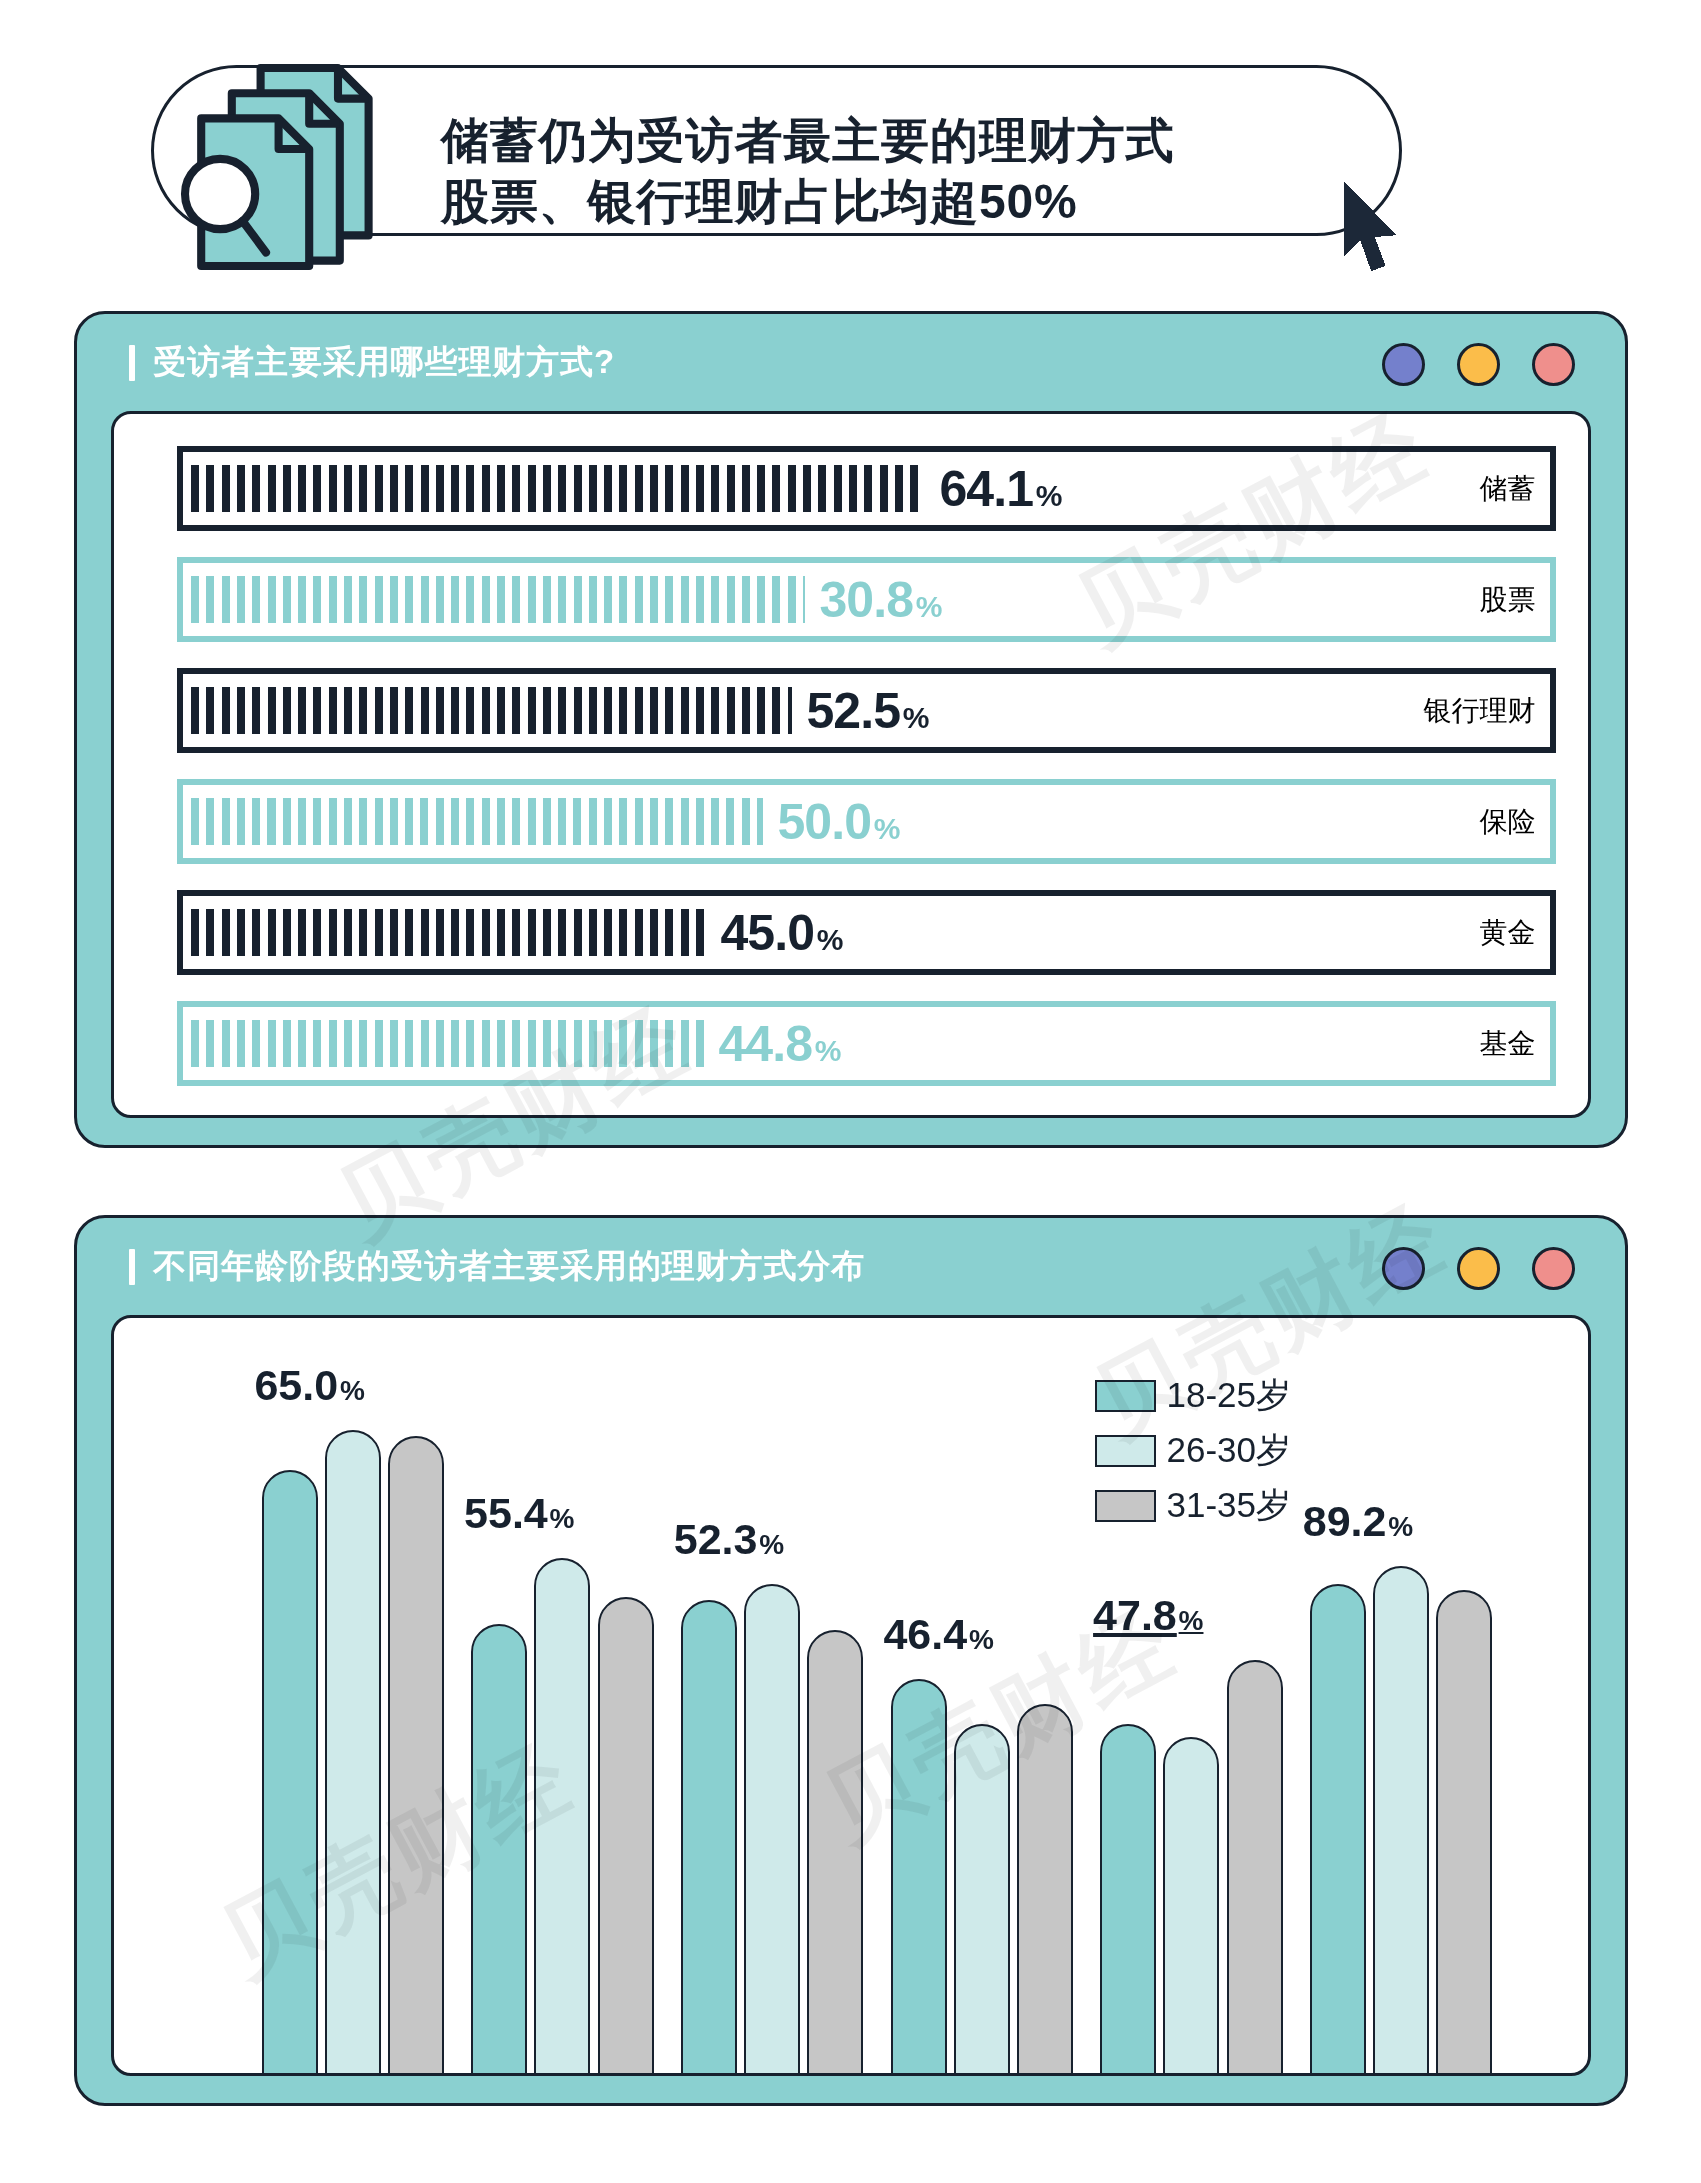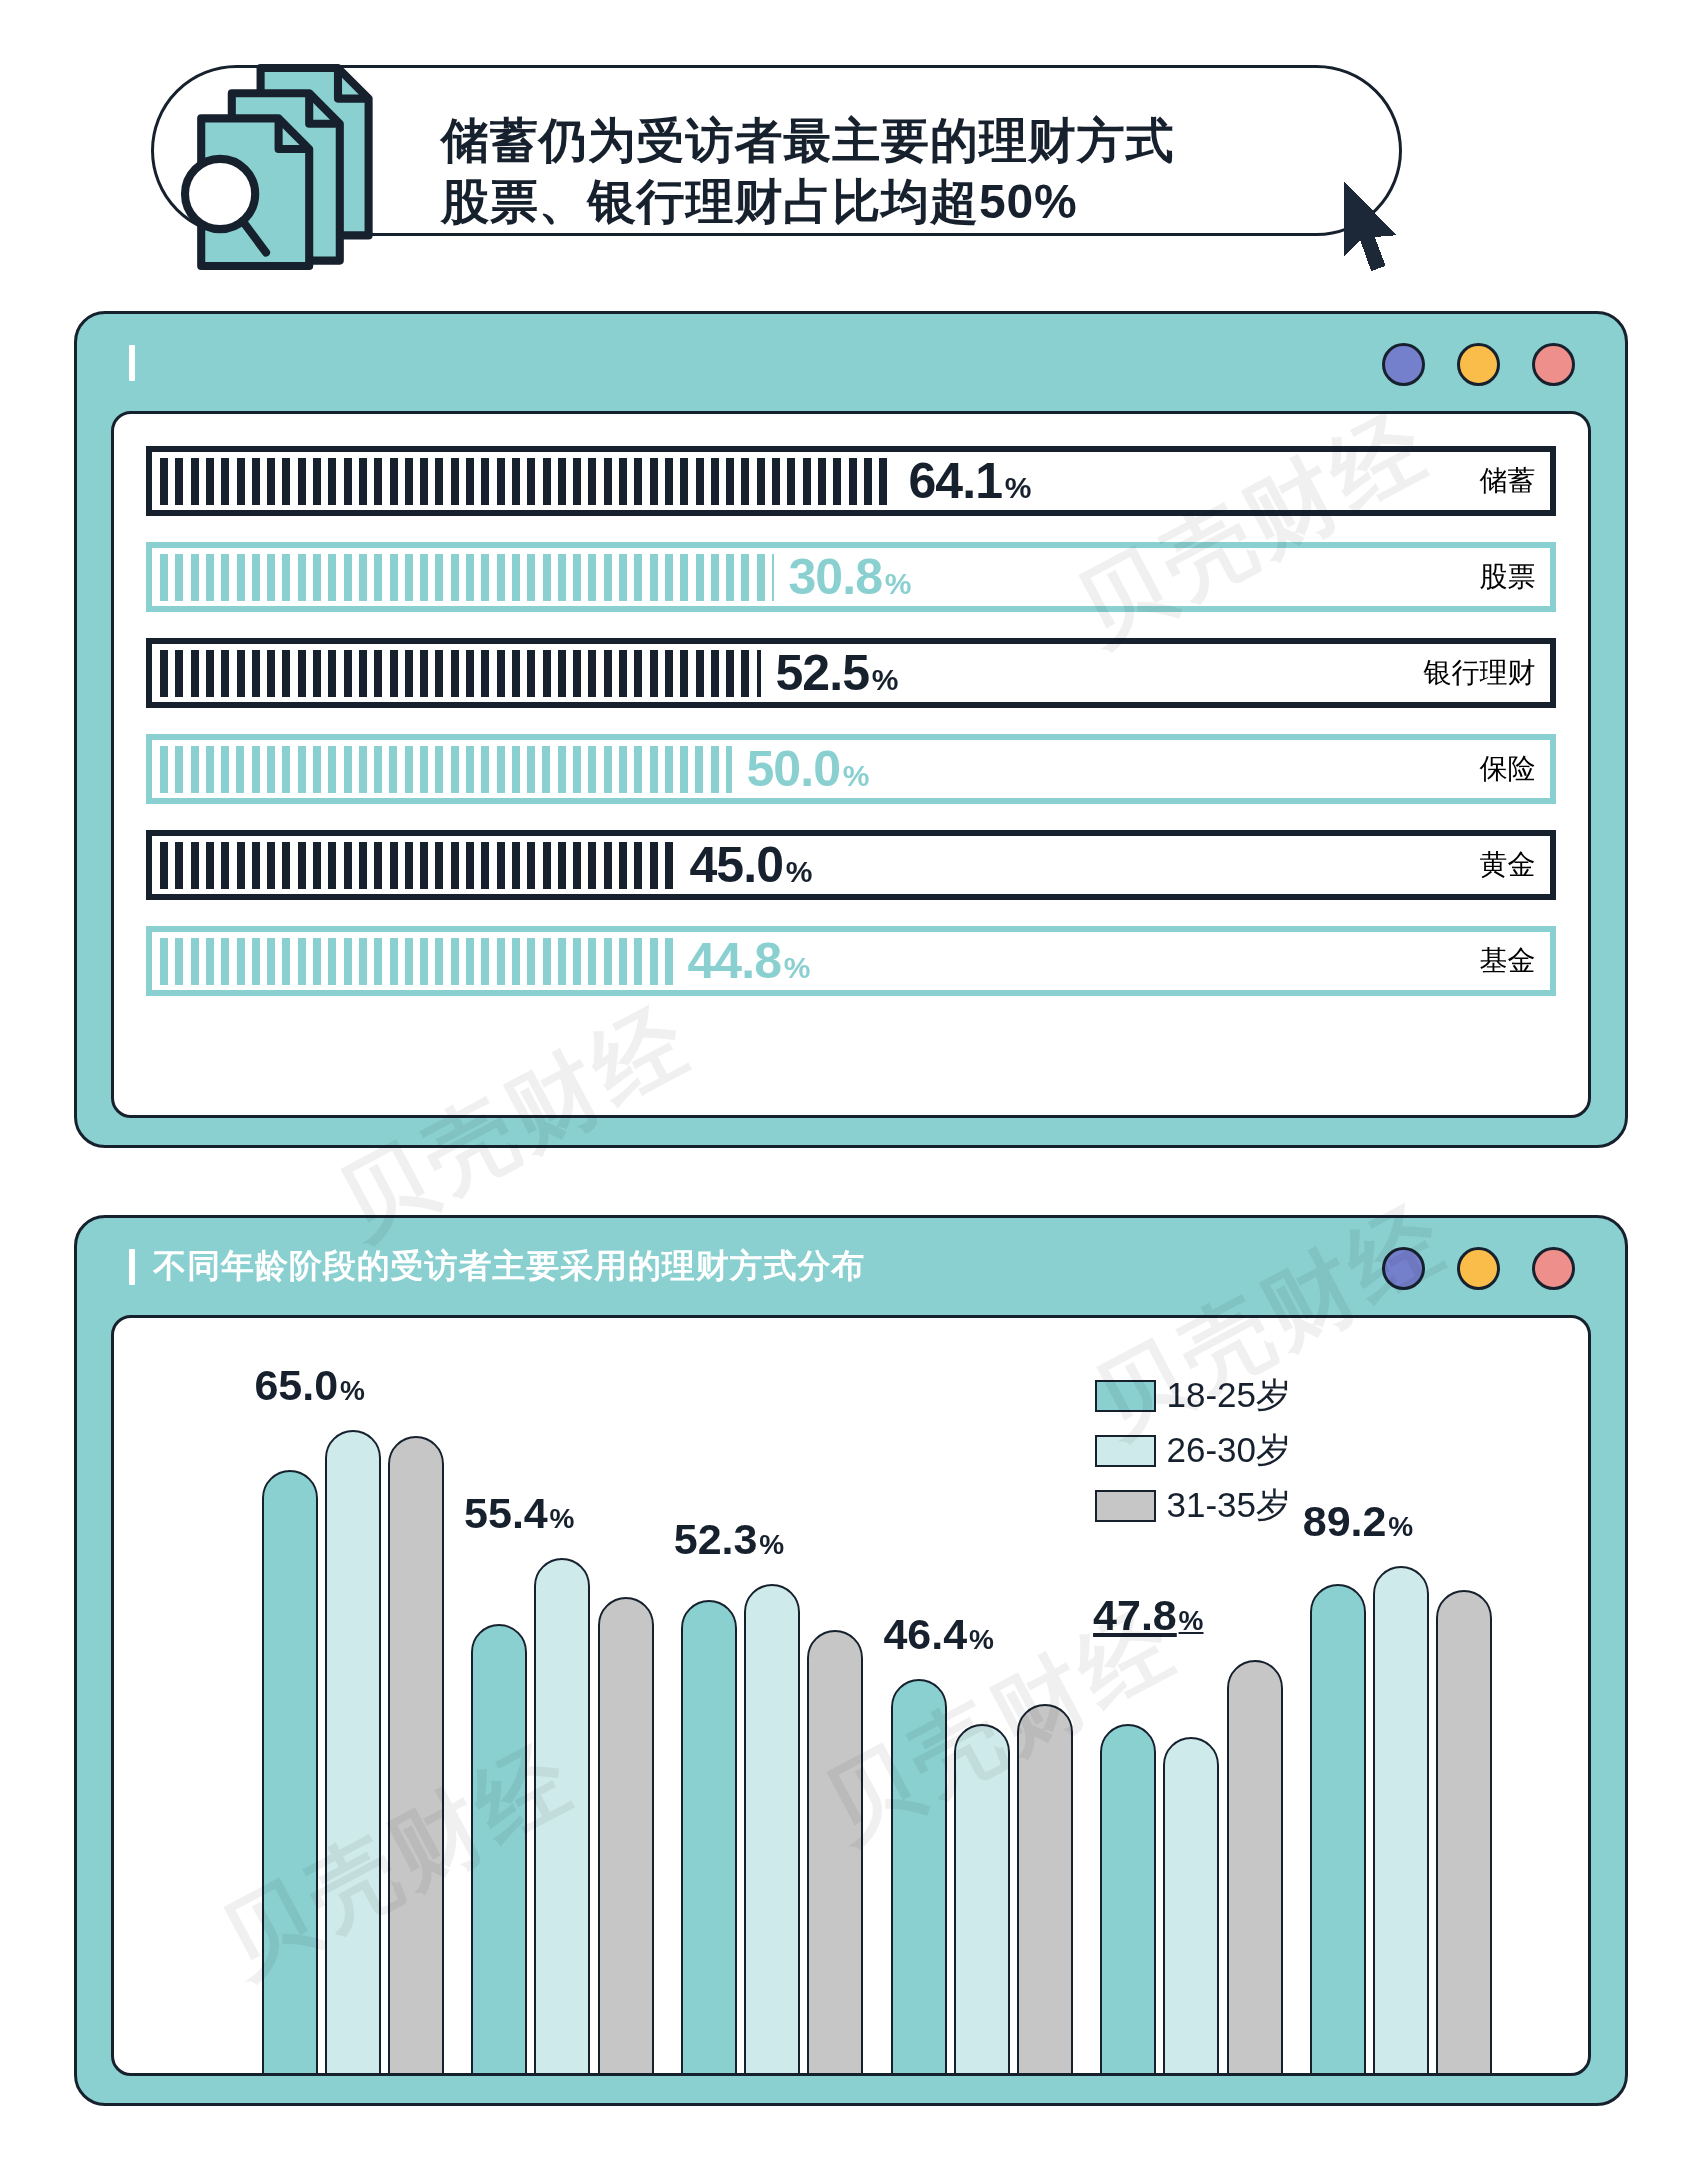--- a/index.html
+++ b/index.html
@@ -50,23 +50,23 @@
 
   .panel-body{
     position:absolute;left:34px;right:34px;top:97px;bottom:27px;
     background:#fff;border:3.6px solid #17212e;border-radius:20px;box-sizing:border-box;
     overflow:hidden;
   }
 
   
   .rows{position:absolute;left:32px;right:32px;top:32px;bottom:27px;}
   .row{
-    position:relative;height:70px;margin-bottom:26px;
+    position:relative;height:85px;margin-bottom:26px;
     border:6.3px solid #17212e;box-sizing:border-box;background:#fff;
-    display:flex;align-items:center;
+    display:flex;align-items:center;margin-left:31px;
   }
   .row.light{border-color:#8ad0d0;}
   .stripes{
     height:47px;margin-left:8px;flex:0 0 auto;
     background-image:repeating-linear-gradient(to right,#17212e 0px,#17212e 8px,#ffffff 8px,#ffffff 15.3px);
   }
   .row.light .stripes{
     background-image:repeating-linear-gradient(to right,#8ad0d0 0px,#8ad0d0 8px,#ffffff 8px,#ffffff 15.3px);
   }
   .val{
@@ -132,20 +132,21 @@
     </div>
 
     <svg class="cursor-icon" viewBox="0 0 40 56" shape-rendering="crispEdges">
       <path d="M4 2 L4 44 L13 35 L19 52 L27 49 L21 33 L33 32 Z" fill="#1c2838"></path>
     </svg>
   </div>
 
   <div class="panel" id="panel1">
     <div class="panel-head">
       <div class="panel-bar"></div>
+      <div class="panel-title">受访者主要采用哪些理财方式?</div>
       <div class="dots">
         <div class="dot" style="background:#7480cc"></div>
         <div class="dot" style="background:#fbbd4a"></div>
         <div class="dot" style="background:#ef8f8c"></div>
       </div>
     </div>
     <div class="panel-body">
       <div class="rows" id="rows-container">
           <div class="row">
             <div class="stripes" style="width: 734px;"></div>

